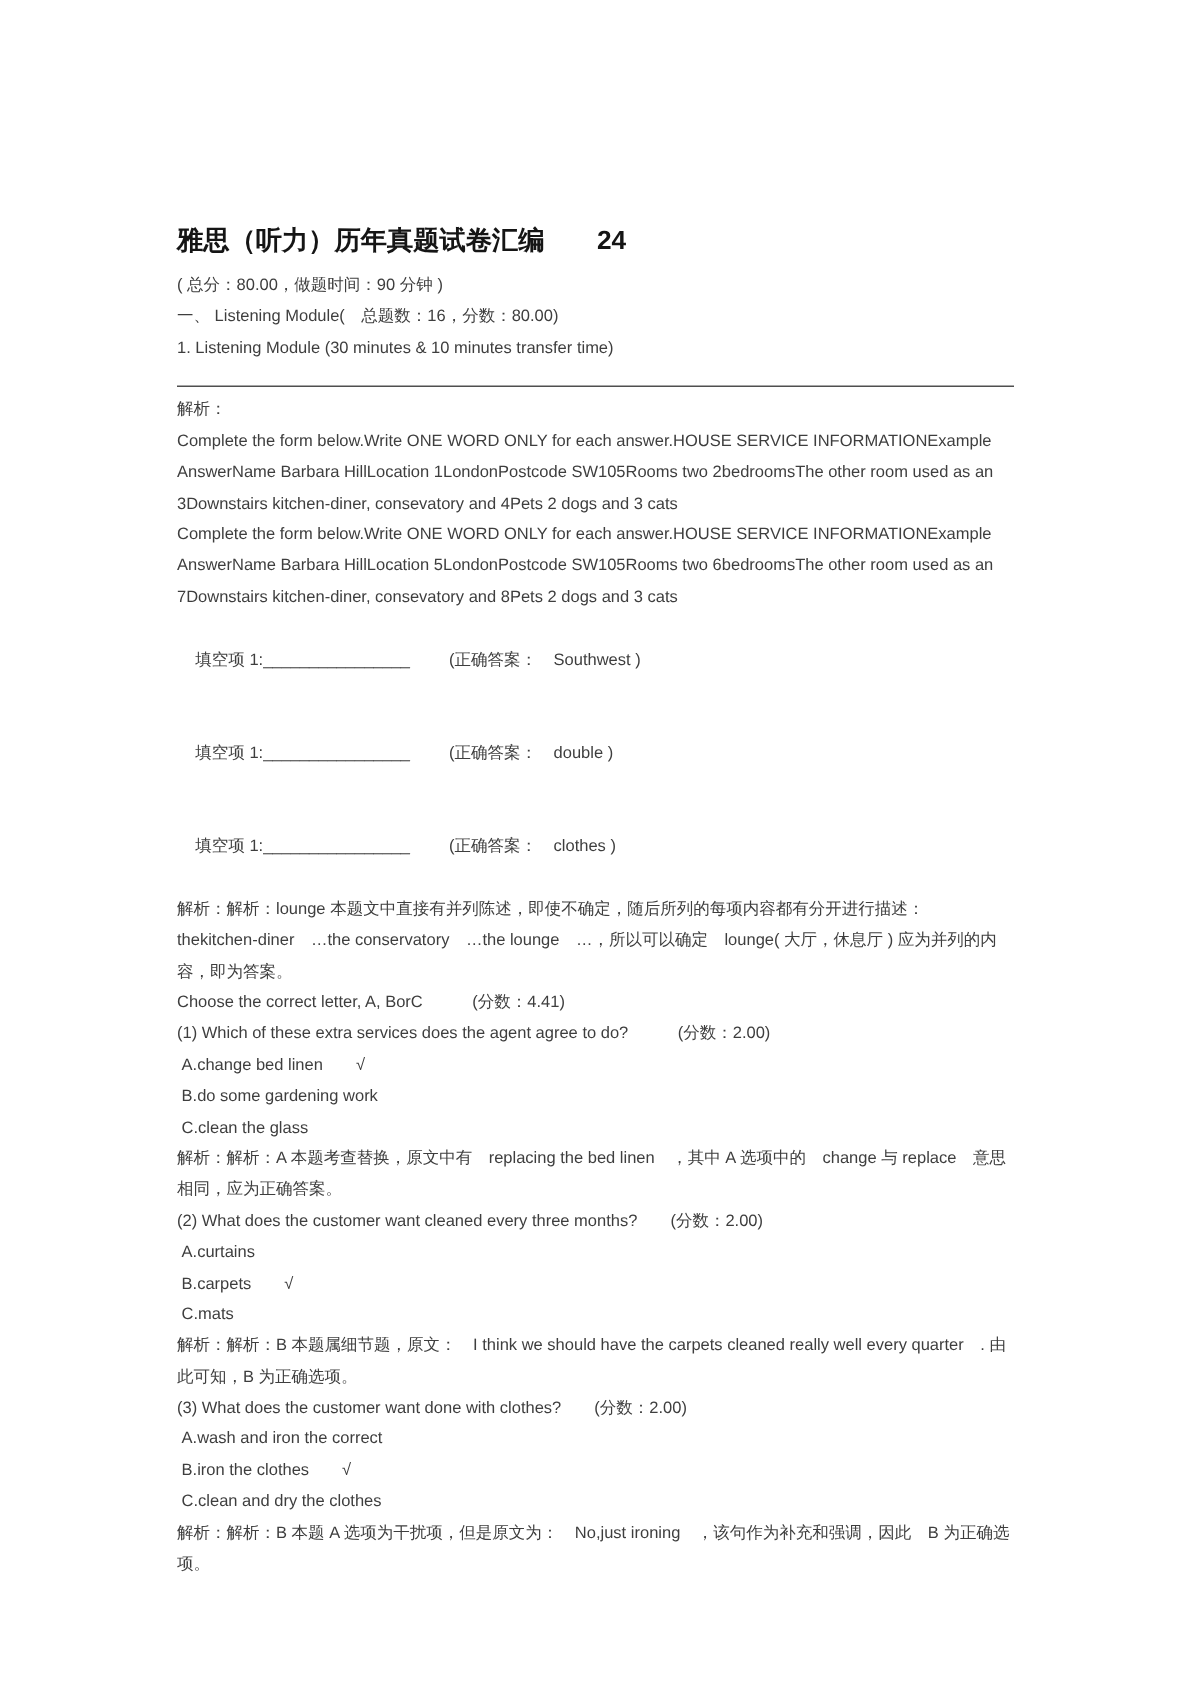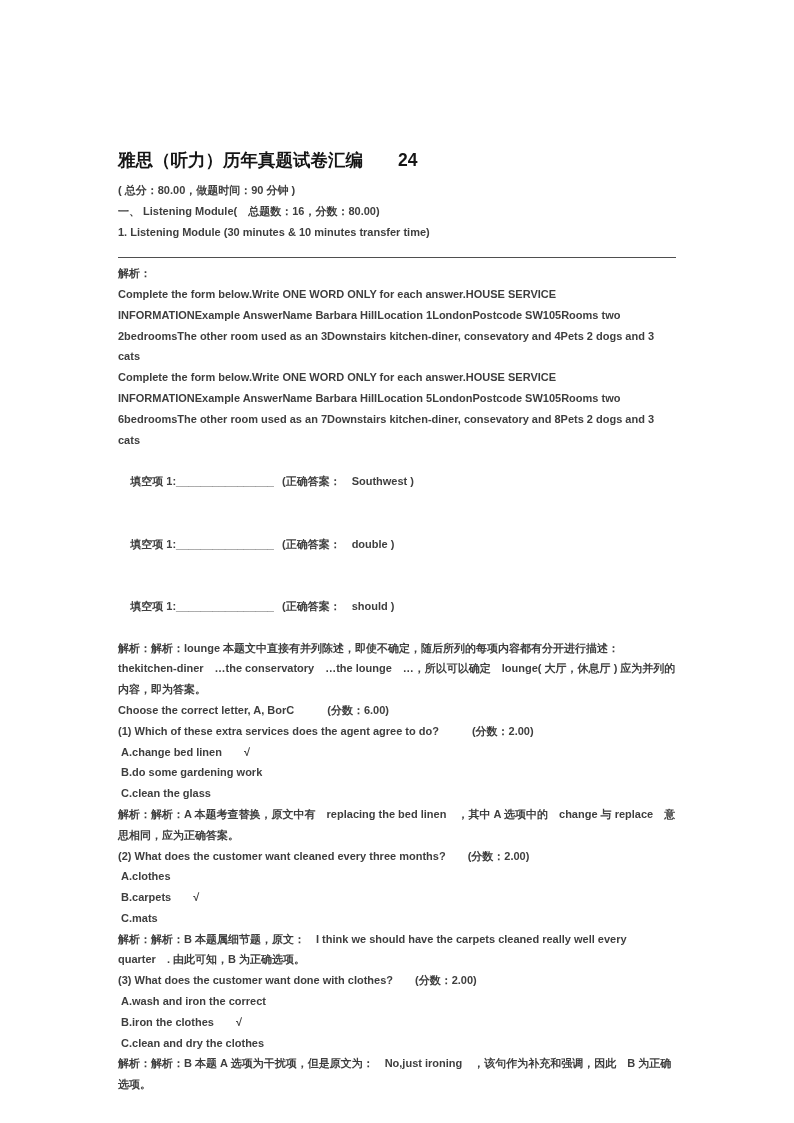--- a/index.html
+++ b/index.html
@@ -23,35 +23,34 @@
     line-height: 26px;
     margin: 0 0 7px 0;
     white-space: pre-wrap;
   }
   .line, .para {
     font-size: 11px;
     line-height: 20.8px;
     margin: 0;
     white-space: pre-wrap;
     word-break: break-word;
-    font-weight: bold;
   }
   .divider {
     height: 20.8px;
     position: relative;
   }
   .divider::after {
     content: "";
     position: absolute;
     left: 0;
     right: 0;
     top: 15px;
     border-top: 1px solid #4f4f4f;
   }
-  .blank-row .ans { margin-left: 8px; }
+  .blank-row .ans { margin-left: 26px; }
 </style>
 </head>
 <body>
 
 <div class="page">
 
   <div class="title">雅思（听力）历年真题试卷汇编　　24</div>
 
   <div class="line">( 总分：80.00，做题时间：90 分钟 )</div>
 
@@ -68,35 +67,35 @@
   <p class="para">Complete the form below.Write ONE WORD ONLY for each answer.HOUSE SERVICE INFORMATIONExample AnswerName Barbara HillLocation 5LondonPostcode SW105Rooms two 6bedroomsThe other room used as an 7Downstairs kitchen-diner, consevatory and 8Pets 2 dogs and 3 cats</p>
 
 
   <div class="line blank-row">
     <span>填空项 1:________________</span><span class="ans">(正确答案：　Southwest )</span>
   </div>
   <div class="line blank-row">
     <span>填空项 1:________________</span><span class="ans">(正确答案：　double )</span>
   </div>
   <div class="line blank-row">
-    <span>填空项 1:________________</span><span class="ans">(正确答案：　should )</span>
+    <span>填空项 1:________________</span><span class="ans">(正确答案：　clothes )</span>
   </div>
 
   <p class="para">解析：解析：lounge 本题文中直接有并列陈述，即使不确定，随后所列的每项内容都有分开进行描述：　thekitchen-diner　…the conservatory　…the lounge　…，所以可以确定　lounge( 大厅，休息厅 ) 应为并列的内容，即为答案。</p>
 
-  <div class="line">Choose the correct letter, A, BorC　　　(分数：6.00)</div>
+  <div class="line">Choose the correct letter, A, BorC　　　(分数：4.41)</div>
 
   <div class="line">(1) Which of these extra services does the agent agree to do?　　　(分数：2.00)</div>
   <div class="line"> A.change bed linen　　√</div>
   <div class="line"> B.do some gardening work</div>
   <div class="line"> C.clean the glass</div>
   <p class="para">解析：解析：A 本题考查替换，原文中有　replacing the bed linen　，其中 A 选项中的　change 与 replace　意思相同，应为正确答案。</p>
 
   <div class="line">(2) What does the customer want cleaned every three months?　　(分数：2.00)</div>
-  <div class="line"> A.clothes</div>
+  <div class="line"> A.curtains</div>
   <div class="line"> B.carpets　　√</div>
   <div class="line"> C.mats</div>
   <p class="para">解析：解析：B 本题属细节题，原文：　I think we should have the carpets cleaned really well every quarter　. 由此可知，B 为正确选项。</p>
 
   <div class="line">(3) What does the customer want done with clothes?　　(分数：2.00)</div>
   <div class="line"> A.wash and iron the correct</div>
   <div class="line"> B.iron the clothes　　√</div>
   <div class="line"> C.clean and dry the clothes</div>
   <p class="para">解析：解析：B 本题 A 选项为干扰项，但是原文为：　No,just ironing　，该句作为补充和强调，因此　B 为正确选项。</p>
 

